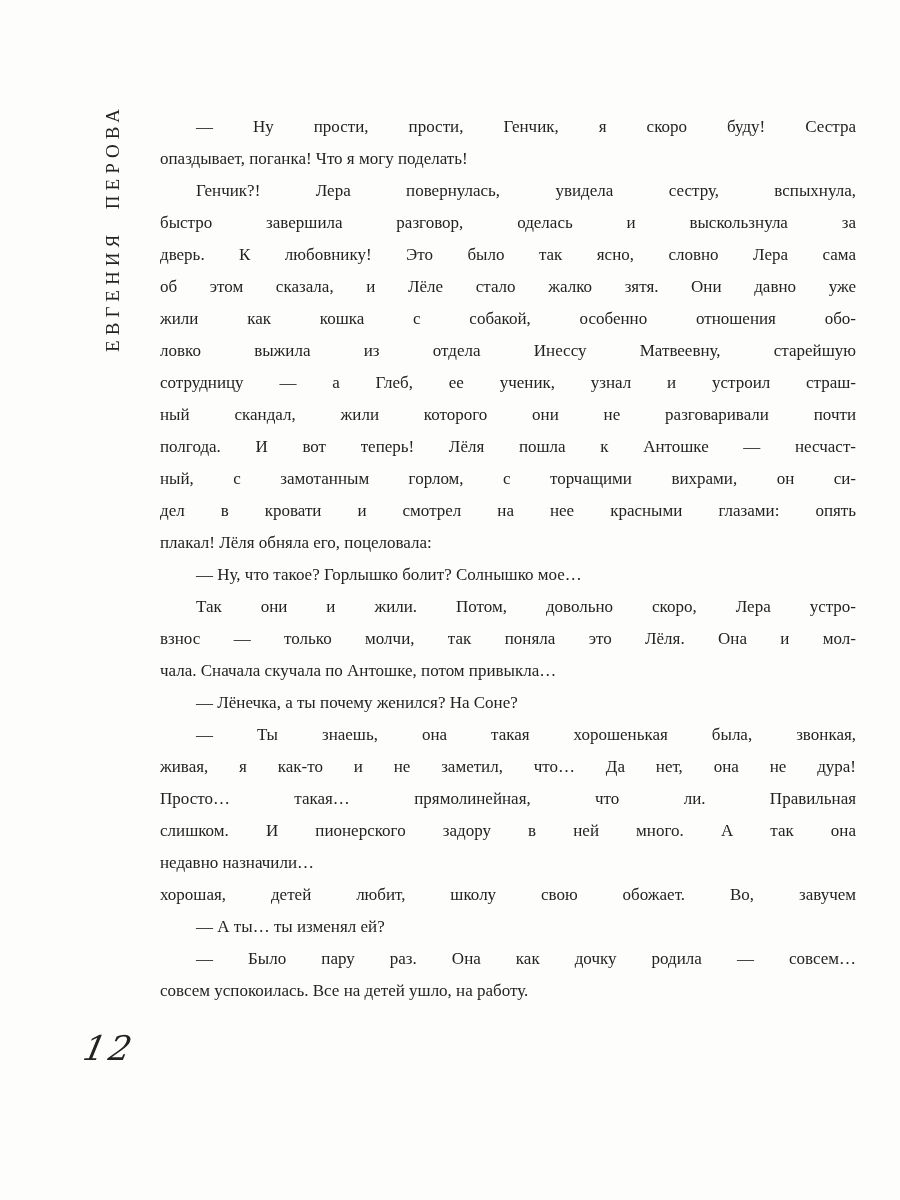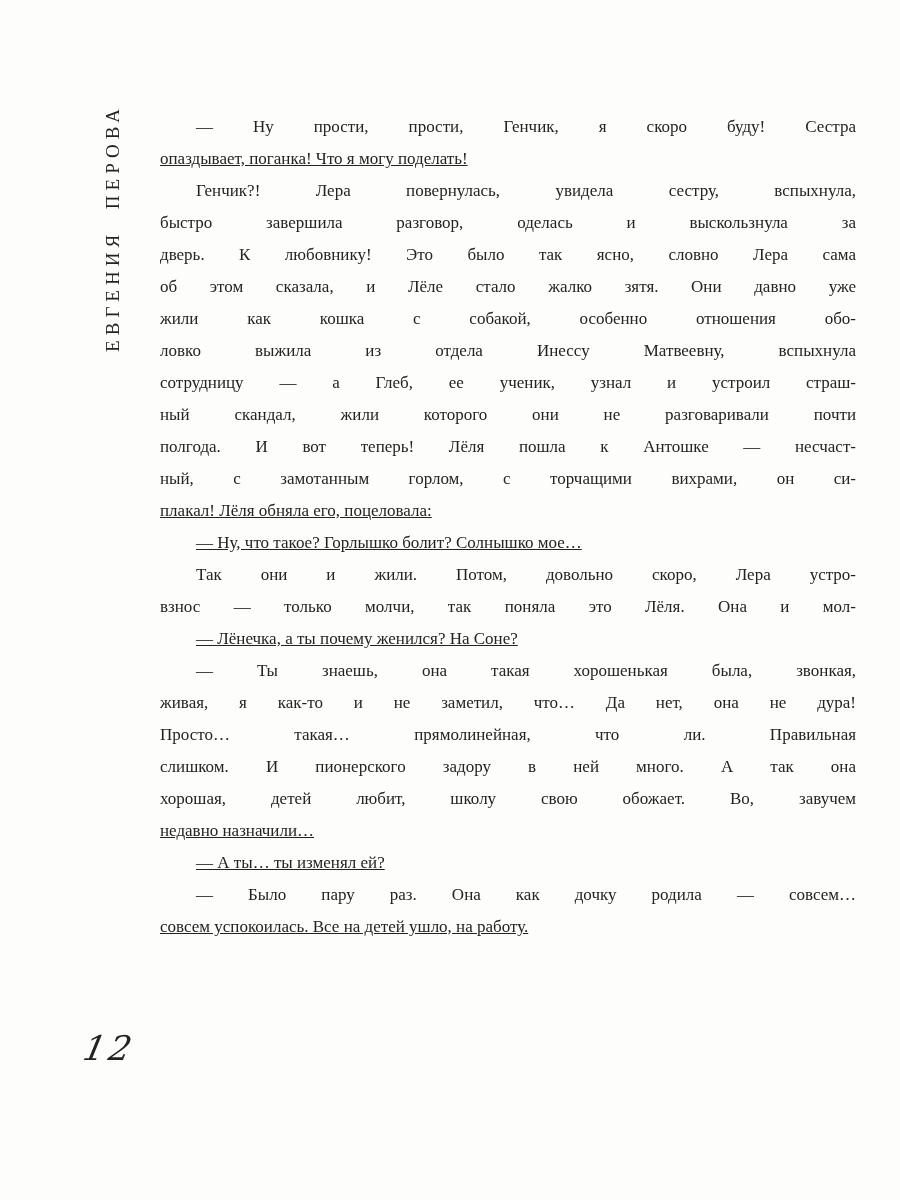--- a/index.html
+++ b/index.html
@@ -38,21 +38,21 @@
     color:var(--ink);
   }
   .para{margin:0;}
   .line{
     text-align:justify;
     text-align-last:justify;
     white-space:normal;
     height:32px;
   }
   .line.first{text-indent:36px;}
-  .line.last{text-align-last:left;text-decoration:underline;}
+  .line.last{text-align-last:left;}
   
   .page-number{
     position:absolute;
     left:84px;top:1028px;
     font-size:34px;
     font-style:italic;
     font-family:"DejaVu Serif","Liberation Serif",serif;
     transform:skewX(-12deg);
     letter-spacing:4px;
     color:var(--ink);
@@ -69,44 +69,46 @@
       <div class="para">
         <div class="line first">— Ну прости, прости, Генчик, я скоро буду! Сестра</div>
         <div class="line last">опаздывает, поганка! Что я могу поделать!</div>
       </div>
       <div class="para">
         <div class="line first">Генчик?! Лера повернулась, увидела сестру, вспыхнула,</div>
         <div class="line">быстро завершила разговор, оделась и выскользнула за</div>
         <div class="line">дверь. К любовнику! Это было так ясно, словно Лера сама</div>
         <div class="line">об этом сказала, и Лёле стало жалко зятя. Они давно уже</div>
         <div class="line">жили как кошка с собакой, особенно отношения обо-</div>
-        <div class="line">ловко выжила из отдела Инессу Матвеевну, вспыхнула</div>
+        <div class="line">ловко выжила из отдела Инессу Матвеевну, старейшую</div>
         <div class="line">сотрудницу — а Глеб, ее ученик, узнал и устроил страш-</div>
         <div class="line">ный скандал, жили которого они не разговаривали почти</div>
         <div class="line">полгода. И вот теперь! Лёля пошла к Антошке — несчаст-</div>
         <div class="line">ный, с замотанным горлом, с торчащими вихрами, он си-</div>
+        <div class="line">дел в кровати и смотрел на нее красными глазами: опять</div>
         <div class="line last">плакал! Лёля обняла его, поцеловала:</div>
       </div>
       <div class="para">
         <div class="line first last">— Ну, что такое? Горлышко болит? Солнышко мое…</div>
       </div>
       <div class="para">
         <div class="line first">Так они и жили. Потом, довольно скоро, Лера устро-</div>
         <div class="line">взнос — только молчи, так поняла это Лёля. Она и мол-</div>
+        <div class="line last">чала. Сначала скучала по Антошке, потом привыкла…</div>
       </div>
       <div class="para">
         <div class="line first last">— Лёнечка, а ты почему женился? На Соне?</div>
       </div>
       <div class="para">
         <div class="line first">— Ты знаешь, она такая хорошенькая была, звонкая,</div>
         <div class="line">живая, я как-то и не заметил, что… Да нет, она не дура!</div>
         <div class="line">Просто… такая… прямолинейная, что ли. Правильная</div>
         <div class="line">слишком. И пионерского задору в ней много. А так она</div>
+        <div class="line last">недавно назначили…</div>
         <div class="line">хорошая, детей любит, школу свою обожает. Во, завучем</div>
-        <div class="line last">недавно назначили…</div>
       </div>
       <div class="para">
         <div class="line first last">— А ты… ты изменял ей?</div>
       </div>
       <div class="para">
         <div class="line first">— Было пару раз. Она как дочку родила — совсем…</div>
         <div class="line last">совсем успокоилась. Все на детей ушло, на работу.</div>
       </div>
     </div>
 

